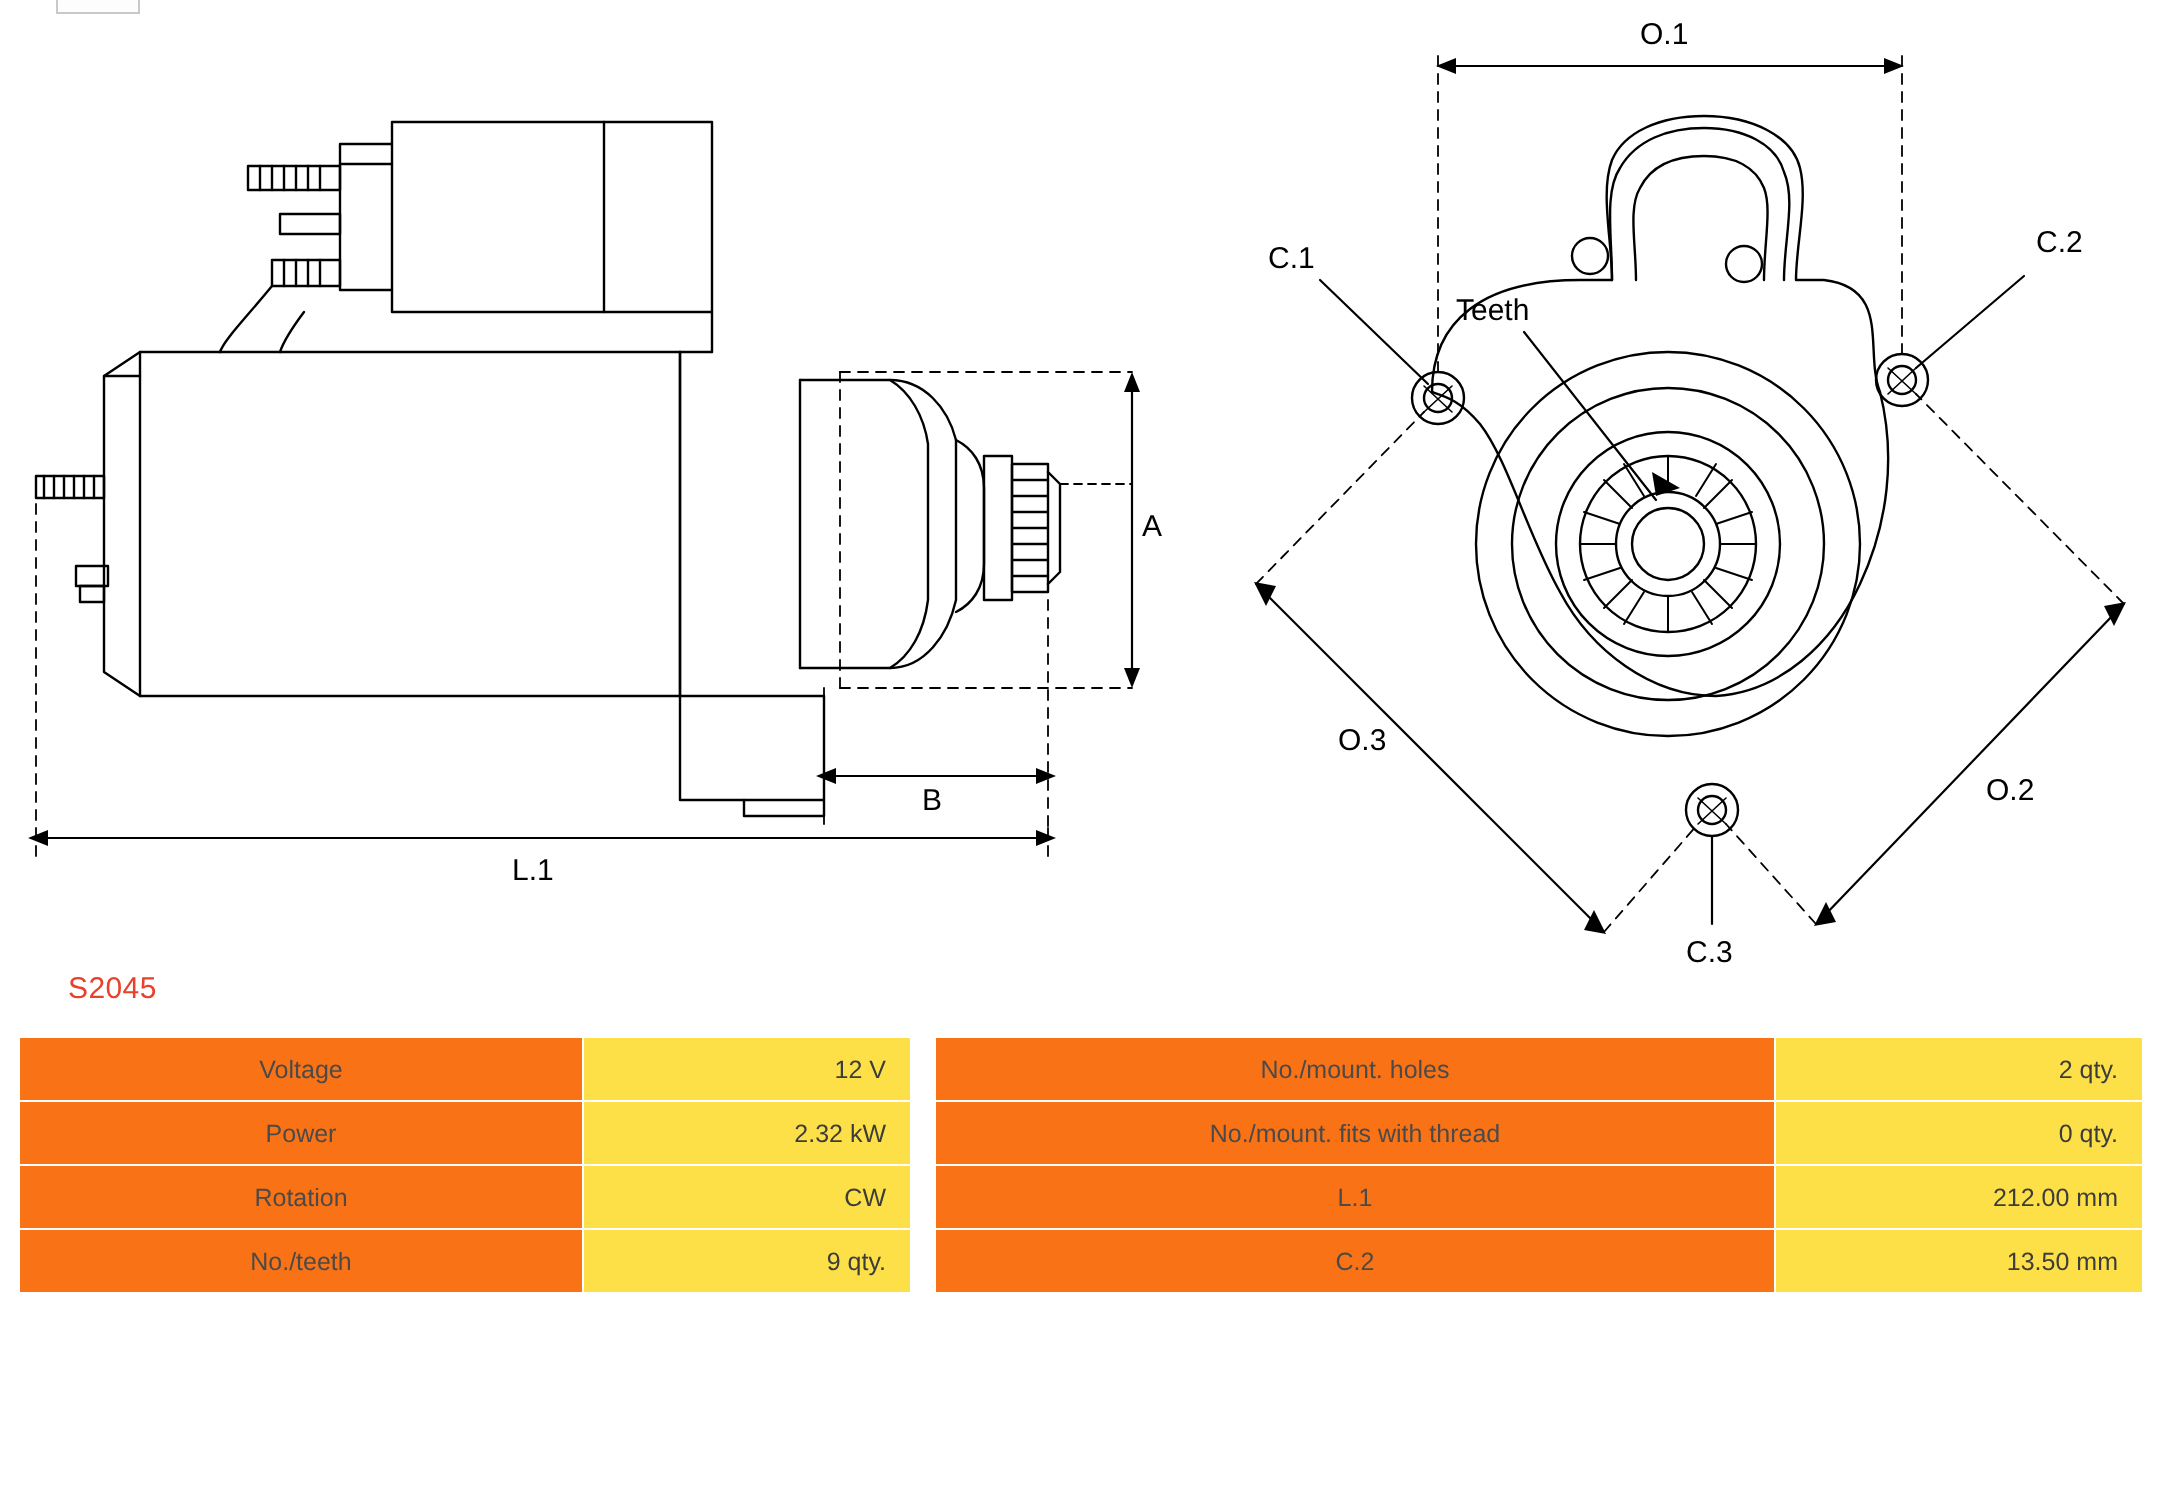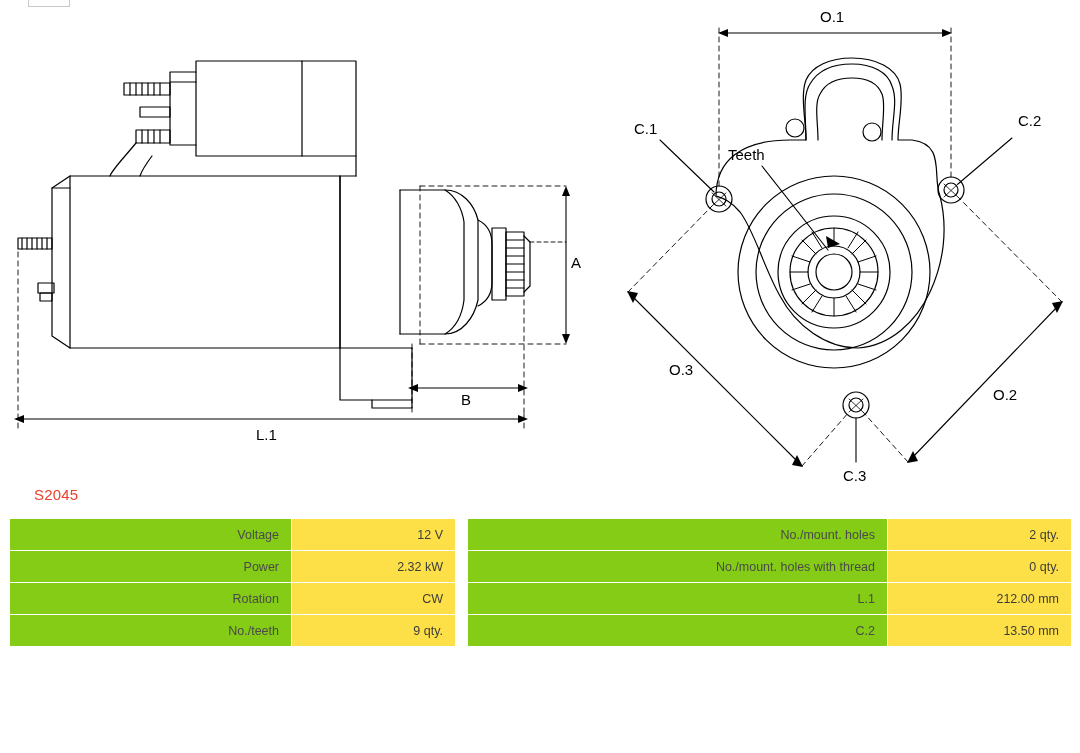--- a/index.html
+++ b/index.html
@@ -60,22 +60,22 @@
   table.spec td {
     height: 32px;
     padding: 0 12px;
     border: 1px solid #ffffff;
     box-sizing: border-box;
     vertical-align: middle;
     white-space: nowrap;
     overflow: hidden;
   }
   td.label {
-    background: #84cc16;
-    text-align: right;
+    background: #f97316;
+    text-align: center;
     color: #4a4a4a;
   }
   td.value {
     background: #fde047;
     text-align: right;
     color: #3c3c3c;
   }
   td.blank {
     background: #ffffff;
     border: 1px solid #ffffff;
@@ -324,21 +324,21 @@
           <td class="label">Voltage</td>
           <td class="value">12 V</td>
           <td class="blank"></td>
           <td class="label">No./mount. holes</td>
           <td class="value">2 qty.</td>
         </tr>
         <tr>
           <td class="label">Power</td>
           <td class="value">2.32 kW</td>
           <td class="blank"></td>
-          <td class="label">No./mount. holes with thread</td>
+          <td class="label">No./mount. fits with thread</td>
           <td class="value">0 qty.</td>
         </tr>
         <tr>
           <td class="label">Rotation</td>
           <td class="value">CW</td>
           <td class="blank"></td>
           <td class="label">L.1</td>
           <td class="value">212.00 mm</td>
         </tr>
         <tr>

